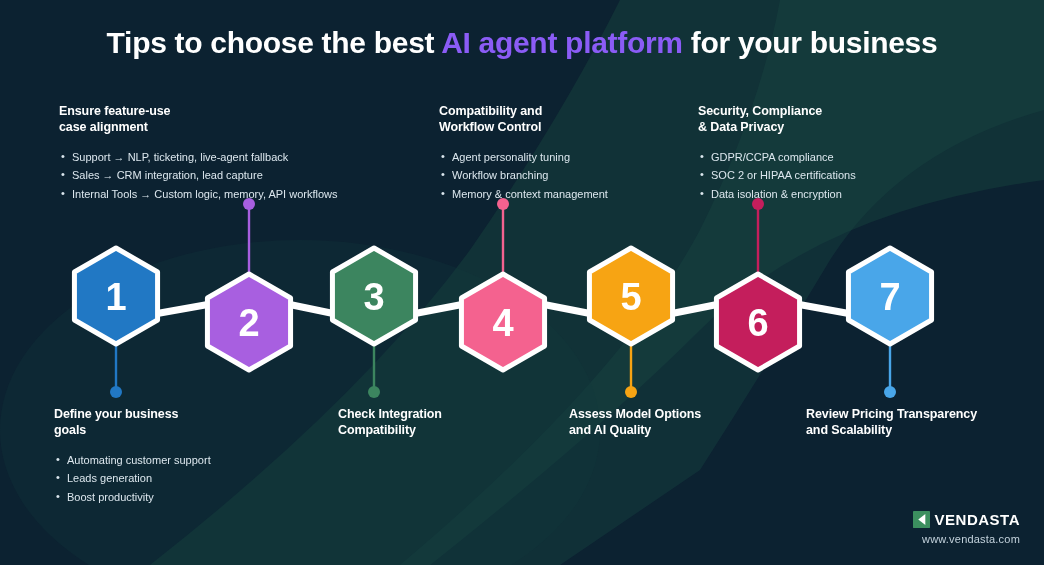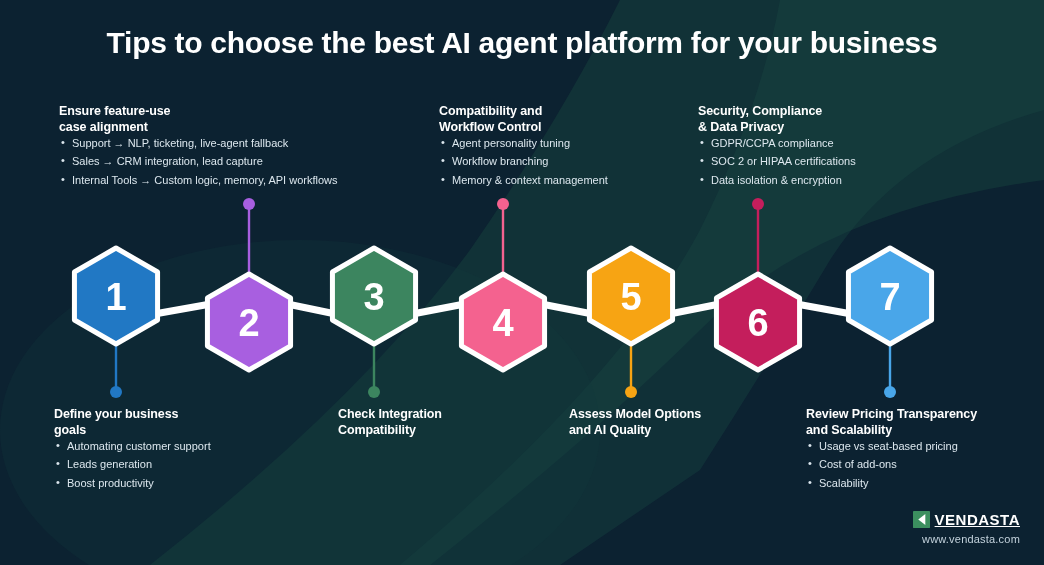--- a/index.html
+++ b/index.html
@@ -17,30 +17,30 @@
   
   .title-wrap{
     position:absolute; top:26px; left:0; width:1044px;
     text-align:center; z-index:5;
   }
   .title{
     font-size:30px; font-weight:bold; color:#ffffff;
     letter-spacing:-0.3px; white-space:nowrap;
     display:inline-block;
   }
-  .title .hl{ color:#ffffff; }
+  .title .hl{ color:#8b5cf6; }
 
   
   .block{ position:absolute; z-index:5; }
   .block h3{
     font-size:12.5px; font-weight:bold; color:#ffffff;
     line-height:1.28; letter-spacing:-0.1px;
     white-space:pre-line;
   }
-  .block ul{ list-style:none; }
+  .block ul{ list-style:none; margin-top:14px; }
   .block li{
     font-size:11px; color:#dce7ee; line-height:1.48;
     padding-left:13px; position:relative; margin-bottom:2px;
   }
   .block li:before{
     content:"\2022"; position:absolute; left:2px; top:-1px;
     color:#dce7ee; font-size:11px;
   }
 
   
@@ -63,21 +63,21 @@
 
   
   #logo{
     position:absolute; right:24px; bottom:20px; z-index:6;
     text-align:right;
   }
   .logo-row{ display:flex; align-items:center; justify-content:flex-end; gap:5px; }
   .logo-mark{ width:17px; height:17px; display:block; }
   .logo-word{
     font-size:15px; font-weight:bold; color:#ffffff;
-    letter-spacing:0.5px; line-height:1;text-decoration:underline;
+    letter-spacing:0.5px; line-height:1;
   }
   .logo-url{
     font-size:11px; color:#c3d2dc; margin-top:5px; letter-spacing:0.2px;
   }
 </style>
 </head>
 <body>
 
 <svg id="bg" viewBox="0 0 1044 565" preserveAspectRatio="none">
   <rect x="0" y="0" width="1044" height="565" fill="#0c2231"></rect>
@@ -138,25 +138,20 @@
 </div>
 
 <div class="block" id="blk-4">
   <h3>Assess Model Options
 and AI Quality</h3>
 </div>
 
 <div class="block" id="blk-6">
   <h3>Review Pricing Transparency
 and Scalability</h3>
-  <ul>
-    <li>Usage vs seat-based pricing</li>
-    <li>Cost of add-ons</li>
-    <li>Scalability</li>
-  </ul>
 </div>
 
 <svg id="chain" viewBox="0 0 1044 210">
   <g id="connectors">
       <line x1="154.4" y1="119" x2="210.6" y2="109" stroke="#ffffff" stroke-width="7" stroke-linecap="butt"></line>
       <line x1="287.4" y1="109" x2="335.6" y2="119" stroke="#ffffff" stroke-width="7" stroke-linecap="butt"></line>
       <line x1="412.4" y1="119" x2="464.6" y2="109" stroke="#ffffff" stroke-width="7" stroke-linecap="butt"></line>
       <line x1="541.4" y1="109" x2="592.6" y2="119" stroke="#ffffff" stroke-width="7" stroke-linecap="butt"></line>
       <line x1="669.4" y1="119" x2="719.6" y2="109" stroke="#ffffff" stroke-width="7" stroke-linecap="butt"></line>
       <line x1="796.4" y1="109" x2="851.6" y2="119" stroke="#ffffff" stroke-width="7" stroke-linecap="butt"></line>

